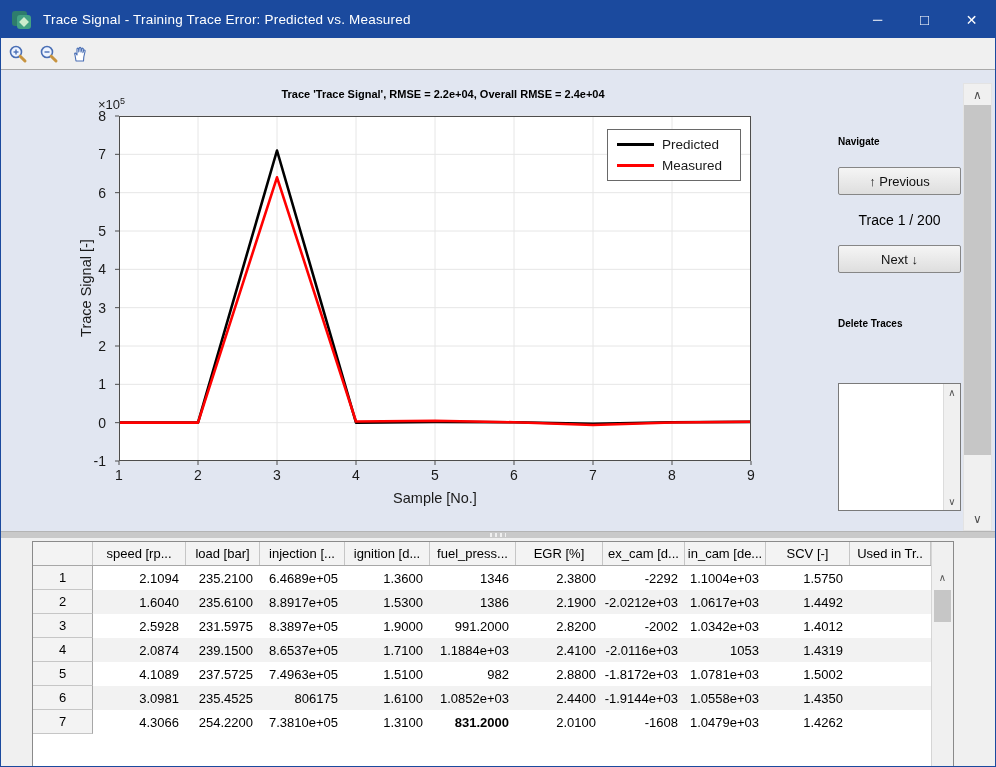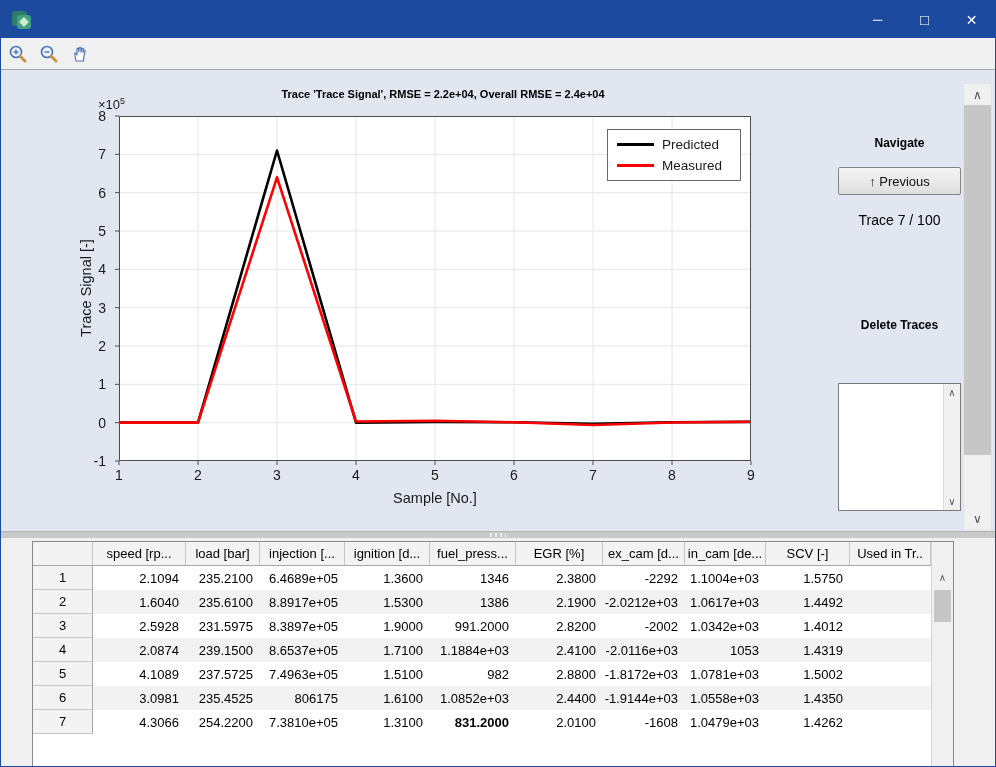--- a/index.html
+++ b/index.html
@@ -31,21 +31,21 @@
   .x-ticks span{position:absolute;transform:translateX(-50%);font-size:14px;color:#1a1a1a;}
   .y-ticks{position:absolute;left:74px;top:46px;width:38px;height:345px;}
   .y-ticks span{position:absolute;right:7px;transform:translateY(-50%);font-size:14px;color:#1a1a1a;}
   .x-axis-label{position:absolute;left:118px;top:420px;width:632px;text-align:center;font-size:14.5px;color:#1a1a1a;}
   .y-axis-label{position:absolute;left:85px;top:218px;transform:translate(-50%,-50%) rotate(-90deg);white-space:nowrap;font-size:14.5px;color:#1a1a1a;}
   .legend{position:absolute;left:606px;top:59px;width:134px;box-sizing:border-box;background:#fff;border:1px solid #696969;padding:4px 0;}
   .legend-entry{display:flex;align-items:center;height:21px;padding:0 9px;}
   .legend-line{width:37px;height:0;border-top:3px solid #000;flex:0 0 auto;}
   .legend-label{margin-left:8px;font-size:13.5px;color:#1a1a1a;}
   
-  .panel-heading{position:absolute;left:837px;width:123px;font-size:12px;font-weight:bold;color:#000;text-align:center;}
+  .panel-heading{position:absolute;left:837px;width:123px;font-size:10px;font-weight:bold;color:#000;}
   .pbtn{position:absolute;left:837px;width:123px;height:28px;box-sizing:border-box;background:linear-gradient(#f5f5f5,#dedede);border:1px solid #868686;border-radius:2px;display:flex;align-items:center;justify-content:center;font-size:13px;color:#111;cursor:default;}
   .trace-counter{position:absolute;left:837px;top:142px;width:123px;text-align:center;font-size:14px;color:#000;}
   .listbox{position:absolute;left:837px;top:313px;width:123px;height:128px;box-sizing:border-box;background:#fff;border:1px solid #7a7a7a;}
   .lb-scroll{position:absolute;right:0;top:0;width:17px;height:100%;background:#f0f0f0;border-left:1px solid #dcdcdc;box-sizing:border-box;}
   .lb-arrow{position:absolute;left:0;width:100%;text-align:center;font-size:10px;color:#555;}
   
   .v-scrollbar{position:absolute;left:962px;top:13px;width:29px;height:448px;background:#f0f0f0;border:1px solid #e3e3e3;box-sizing:border-box;}
   .vs-arrow{position:absolute;left:0;width:100%;text-align:center;font-size:12px;color:#505050;}
   .vs-thumb{position:absolute;left:0;top:21px;width:100%;height:350px;background:#c6c6c6;}
   
@@ -76,20 +76,21 @@
 <body>
 
 <div id="window">
 
   <div class="titlebar">
     <svg class="app-icon" viewBox="0 0 24 24">
       <rect x="2" y="3" width="15" height="15" rx="3" fill="#2e7d6c"></rect>
       <rect x="7" y="7" width="14" height="14" rx="3" fill="#43a183"></rect>
       <rect x="10.5" y="10.5" width="7" height="7" fill="#cdeccd" transform="rotate(45 14 14)"></rect>
     </svg>
+    <span class="win-title">Trace Signal - Training Trace Error: Predicted vs. Measured</span>
     <div class="win-controls">
       <div class="win-btn">─</div>
       <div class="win-btn max">□</div>
       <div class="win-btn close">✕</div>
     </div>
   </div>
 
   <div class="toolbar">
     <div class="tool-btn">
       <svg width="20" height="20" viewBox="0 0 20 20">
@@ -196,21 +197,22 @@
           <span class="legend-label">Predicted</span>
         </div>
         <div class="legend-entry">
           <span class="legend-line" style="border-top-color: rgb(255, 0, 0);"></span>
           <span class="legend-label">Measured</span>
         </div>
       </div>
 
     <div class="panel-heading" style="top:66px;">Navigate</div>
     <div class="pbtn" style="top:97px;">↑ Previous</div>
-    <div class="trace-counter">Trace 7 / 100</div>
+    <div class="trace-counter">Trace 1 / 200</div>
+    <div class="pbtn" style="top:175px;">Next ↓</div>
 
     <div class="panel-heading" style="top:248px;">Delete Traces</div>
 
     <div class="listbox">
       <div class="lb-scroll">
         <div class="lb-arrow" style="top:3px;">∧</div>
         <div class="lb-arrow" style="bottom:3px;">∨</div>
       </div>
     </div>
 

